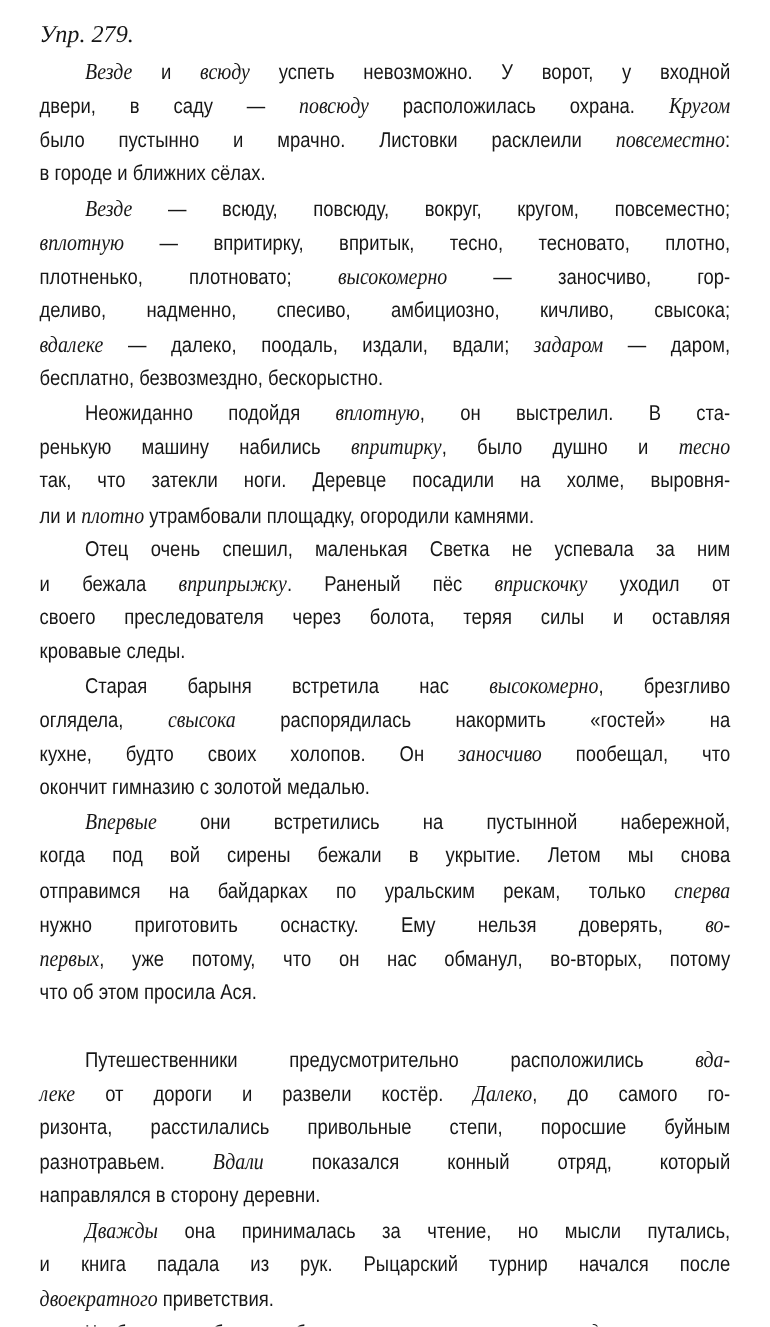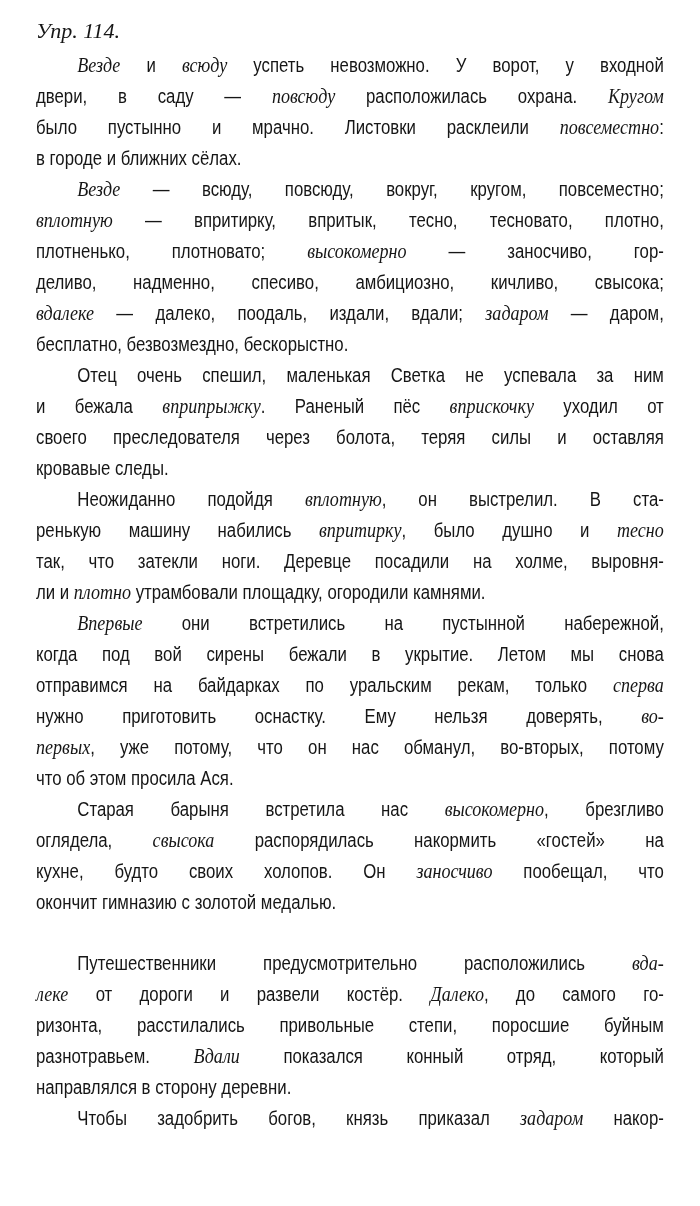--- a/index.html
+++ b/index.html
@@ -29,67 +29,72 @@
   }
   .line.last { text-align-last: left; }
   .line.indent { padding-left: 48px; width: 682px; }
   .it { font-family: "Liberation Serif", serif; font-style: italic; font-size: 21px; }
   .gap { height: 30px; }
 </style>
 </head>
 <body>
 
 <div class="page">
-  <div class="title">Упр. 114.</div>
+  <div class="title">Упр. 279.</div>
   <div id="body">
       <div>
         <div class="line indent"><span class="it">Везде</span><span> и </span><span class="it">всюду</span><span> успеть невозможно. У ворот, у входной</span></div>
         <div class="line"><span>двери, в саду — </span><span class="it">повсюду</span><span> расположилась охрана. </span><span class="it">Кругом</span></div>
         <div class="line"><span>было пустынно и мрачно. Листовки расклеили </span><span class="it">повсеместно</span><span>:</span></div>
         <div class="line last"><span>в городе и ближних сёлах.</span></div>
       </div>
       <div>
         <div class="line indent"><span class="it">Везде</span><span> — всюду, повсюду, вокруг, кругом, повсеместно;</span></div>
         <div class="line"><span class="it">вплотную</span><span> — впритирку, впритык, тесно, тесновато, плотно,</span></div>
         <div class="line"><span>плотненько, плотновато; </span><span class="it">высокомерно</span><span> — заносчиво, гор-</span></div>
         <div class="line"><span>деливо, надменно, спесиво, амбициозно, кичливо, свысока;</span></div>
         <div class="line"><span class="it">вдалеке</span><span> — далеко, поодаль, издали, вдали; </span><span class="it">задаром</span><span> — даром,</span></div>
         <div class="line last"><span>бесплатно, безвозмездно, бескорыстно.</span></div>
       </div>
       <div>
+        <div class="line indent"><span>Неожиданно подойдя </span><span class="it">вплотную</span><span>, он выстрелил. В ста-</span></div>
+        <div class="line"><span>ренькую машину набились </span><span class="it">впритирку</span><span>, было душно и </span><span class="it">тесно</span></div>
+        <div class="line"><span>так, что затекли ноги. Деревце посадили на холме, выровня-</span></div>
+        <div class="line last"><span>ли и </span><span class="it">плотно</span><span> утрамбовали площадку, огородили камнями.</span></div>
+      </div>
+      <div>
         <div class="line indent"><span>Отец очень спешил, маленькая Светка не успевала за ним</span></div>
         <div class="line"><span>и бежала </span><span class="it">вприпрыжку</span><span>. Раненый пёс </span><span class="it">вприскочку</span><span> уходил от</span></div>
         <div class="line"><span>своего преследователя через болота, теряя силы и оставляя</span></div>
         <div class="line last"><span>кровавые следы.</span></div>
       </div>
       <div>
-        <div class="line indent"><span>Неожиданно подойдя </span><span class="it">вплотную</span><span>, он выстрелил. В ста-</span></div>
-        <div class="line"><span>ренькую машину набились </span><span class="it">впритирку</span><span>, было душно и </span><span class="it">тесно</span></div>
-        <div class="line"><span>так, что затекли ноги. Деревце посадили на холме, выровня-</span></div>
-        <div class="line last"><span>ли и </span><span class="it">плотно</span><span> утрамбовали площадку, огородили камнями.</span></div>
+        <div class="line indent"><span>Старая барыня встретила нас </span><span class="it">высокомерно</span><span>, брезгливо</span></div>
+        <div class="line"><span>оглядела, </span><span class="it">свысока</span><span> распорядилась накормить «гостей» на</span></div>
+        <div class="line"><span>кухне, будто своих холопов. Он </span><span class="it">заносчиво</span><span> пообещал, что</span></div>
+        <div class="line last"><span>окончит гимназию с золотой медалью.</span></div>
       </div>
       <div>
         <div class="line indent"><span class="it">Впервые</span><span> они встретились на пустынной набережной,</span></div>
         <div class="line"><span>когда под вой сирены бежали в укрытие. Летом мы снова</span></div>
         <div class="line"><span>отправимся на байдарках по уральским рекам, только </span><span class="it">сперва</span></div>
         <div class="line"><span>нужно приготовить оснастку. Ему нельзя доверять, </span><span class="it">во-</span></div>
         <div class="line"><span class="it">первых</span><span>, уже потому, что он нас обманул, во-вторых, потому</span></div>
         <div class="line last"><span>что об этом просила Ася.</span></div>
-      </div>
-      <div>
-        <div class="line indent"><span>Старая барыня встретила нас </span><span class="it">высокомерно</span><span>, брезгливо</span></div>
-        <div class="line"><span>оглядела, </span><span class="it">свысока</span><span> распорядилась накормить «гостей» на</span></div>
-        <div class="line"><span>кухне, будто своих холопов. Он </span><span class="it">заносчиво</span><span> пообещал, что</span></div>
-        <div class="line last"><span>окончит гимназию с золотой медалью.</span></div>
       </div>
       <div class="gap"></div>
       <div>
         <div class="line indent"><span>Путешественники предусмотрительно расположились </span><span class="it">вда-</span></div>
         <div class="line"><span class="it">леке</span><span> от дороги и развели костёр. </span><span class="it">Далеко</span><span>, до самого го-</span></div>
         <div class="line"><span>ризонта, расстилались привольные степи, поросшие буйным</span></div>
         <div class="line"><span>разнотравьем. </span><span class="it">Вдали</span><span> показался конный отряд, который</span></div>
         <div class="line last"><span>направлялся в сторону деревни.</span></div>
       </div>
       <div>
+        <div class="line indent"><span class="it">Дважды</span><span> она принималась за чтение, но мысли путались,</span></div>
+        <div class="line"><span>и книга падала из рук. Рыцарский турнир начался после</span></div>
+        <div class="line last"><span class="it">двоекратного</span><span> приветствия.</span></div>
+      </div>
+      <div>
         <div class="line indent"><span>Чтобы задобрить богов, князь приказал </span><span class="it">задаром</span><span> накор-</span></div>
       </div>
     </div>
 </div>
 
 </body></html>

